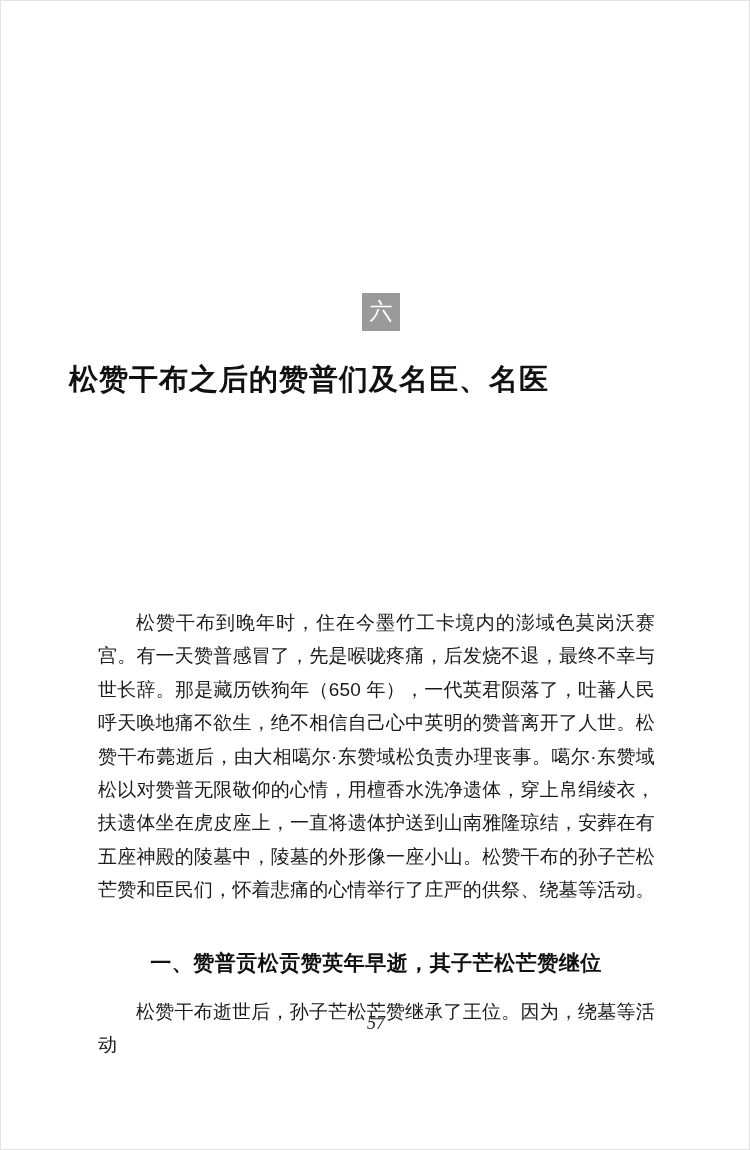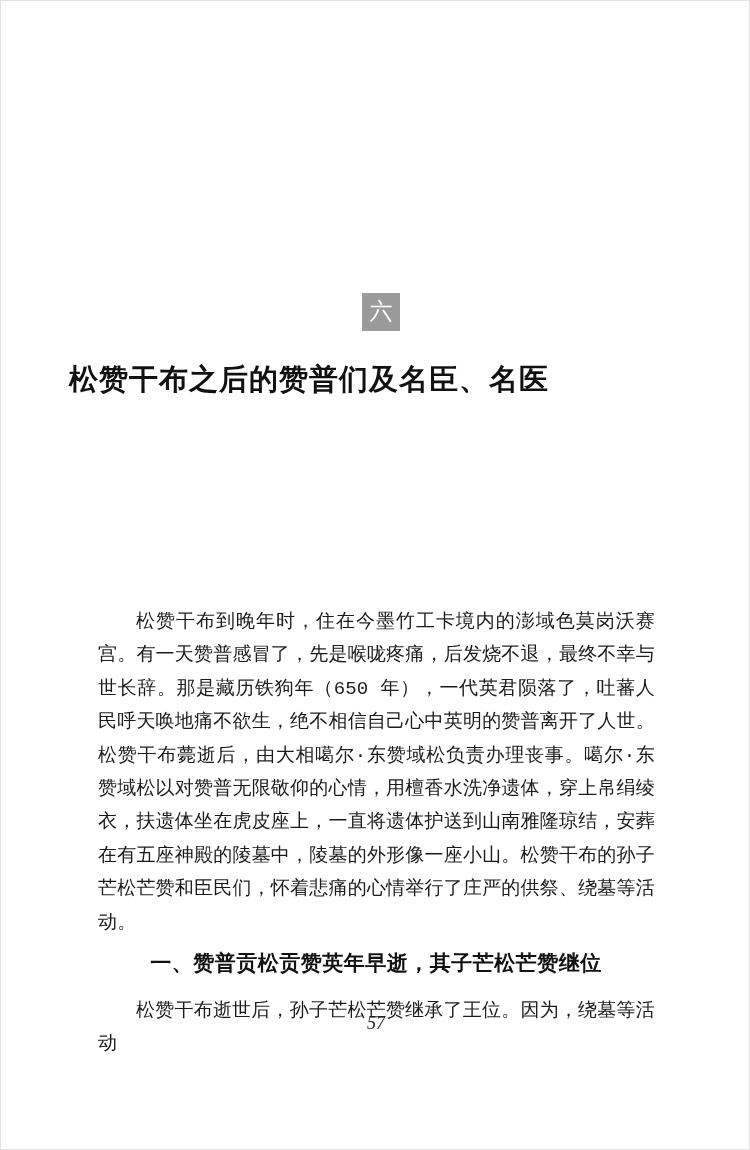--- a/index.html
+++ b/index.html
@@ -46,21 +46,21 @@
   .body-paragraph {
     position: absolute;
     left: 97px;
     width: 557px;
     font-size: 19px;
     line-height: 33.4px;
     text-align: justify;
     text-indent: 2em;
     color: #1a1a1a;
     letter-spacing: 0.2px;
-    font-family: Liberation Mono, monospace;
+    font-family: Liberation Sans, sans-serif;
   }
   .paragraph-1 { top: 586px; }
   .paragraph-2 { top: 975px; }
   .section-heading {
     position: absolute;
     top: 920px;
     left: 0;
     width: 750px;
     text-align: center;
     font-size: 21px;

